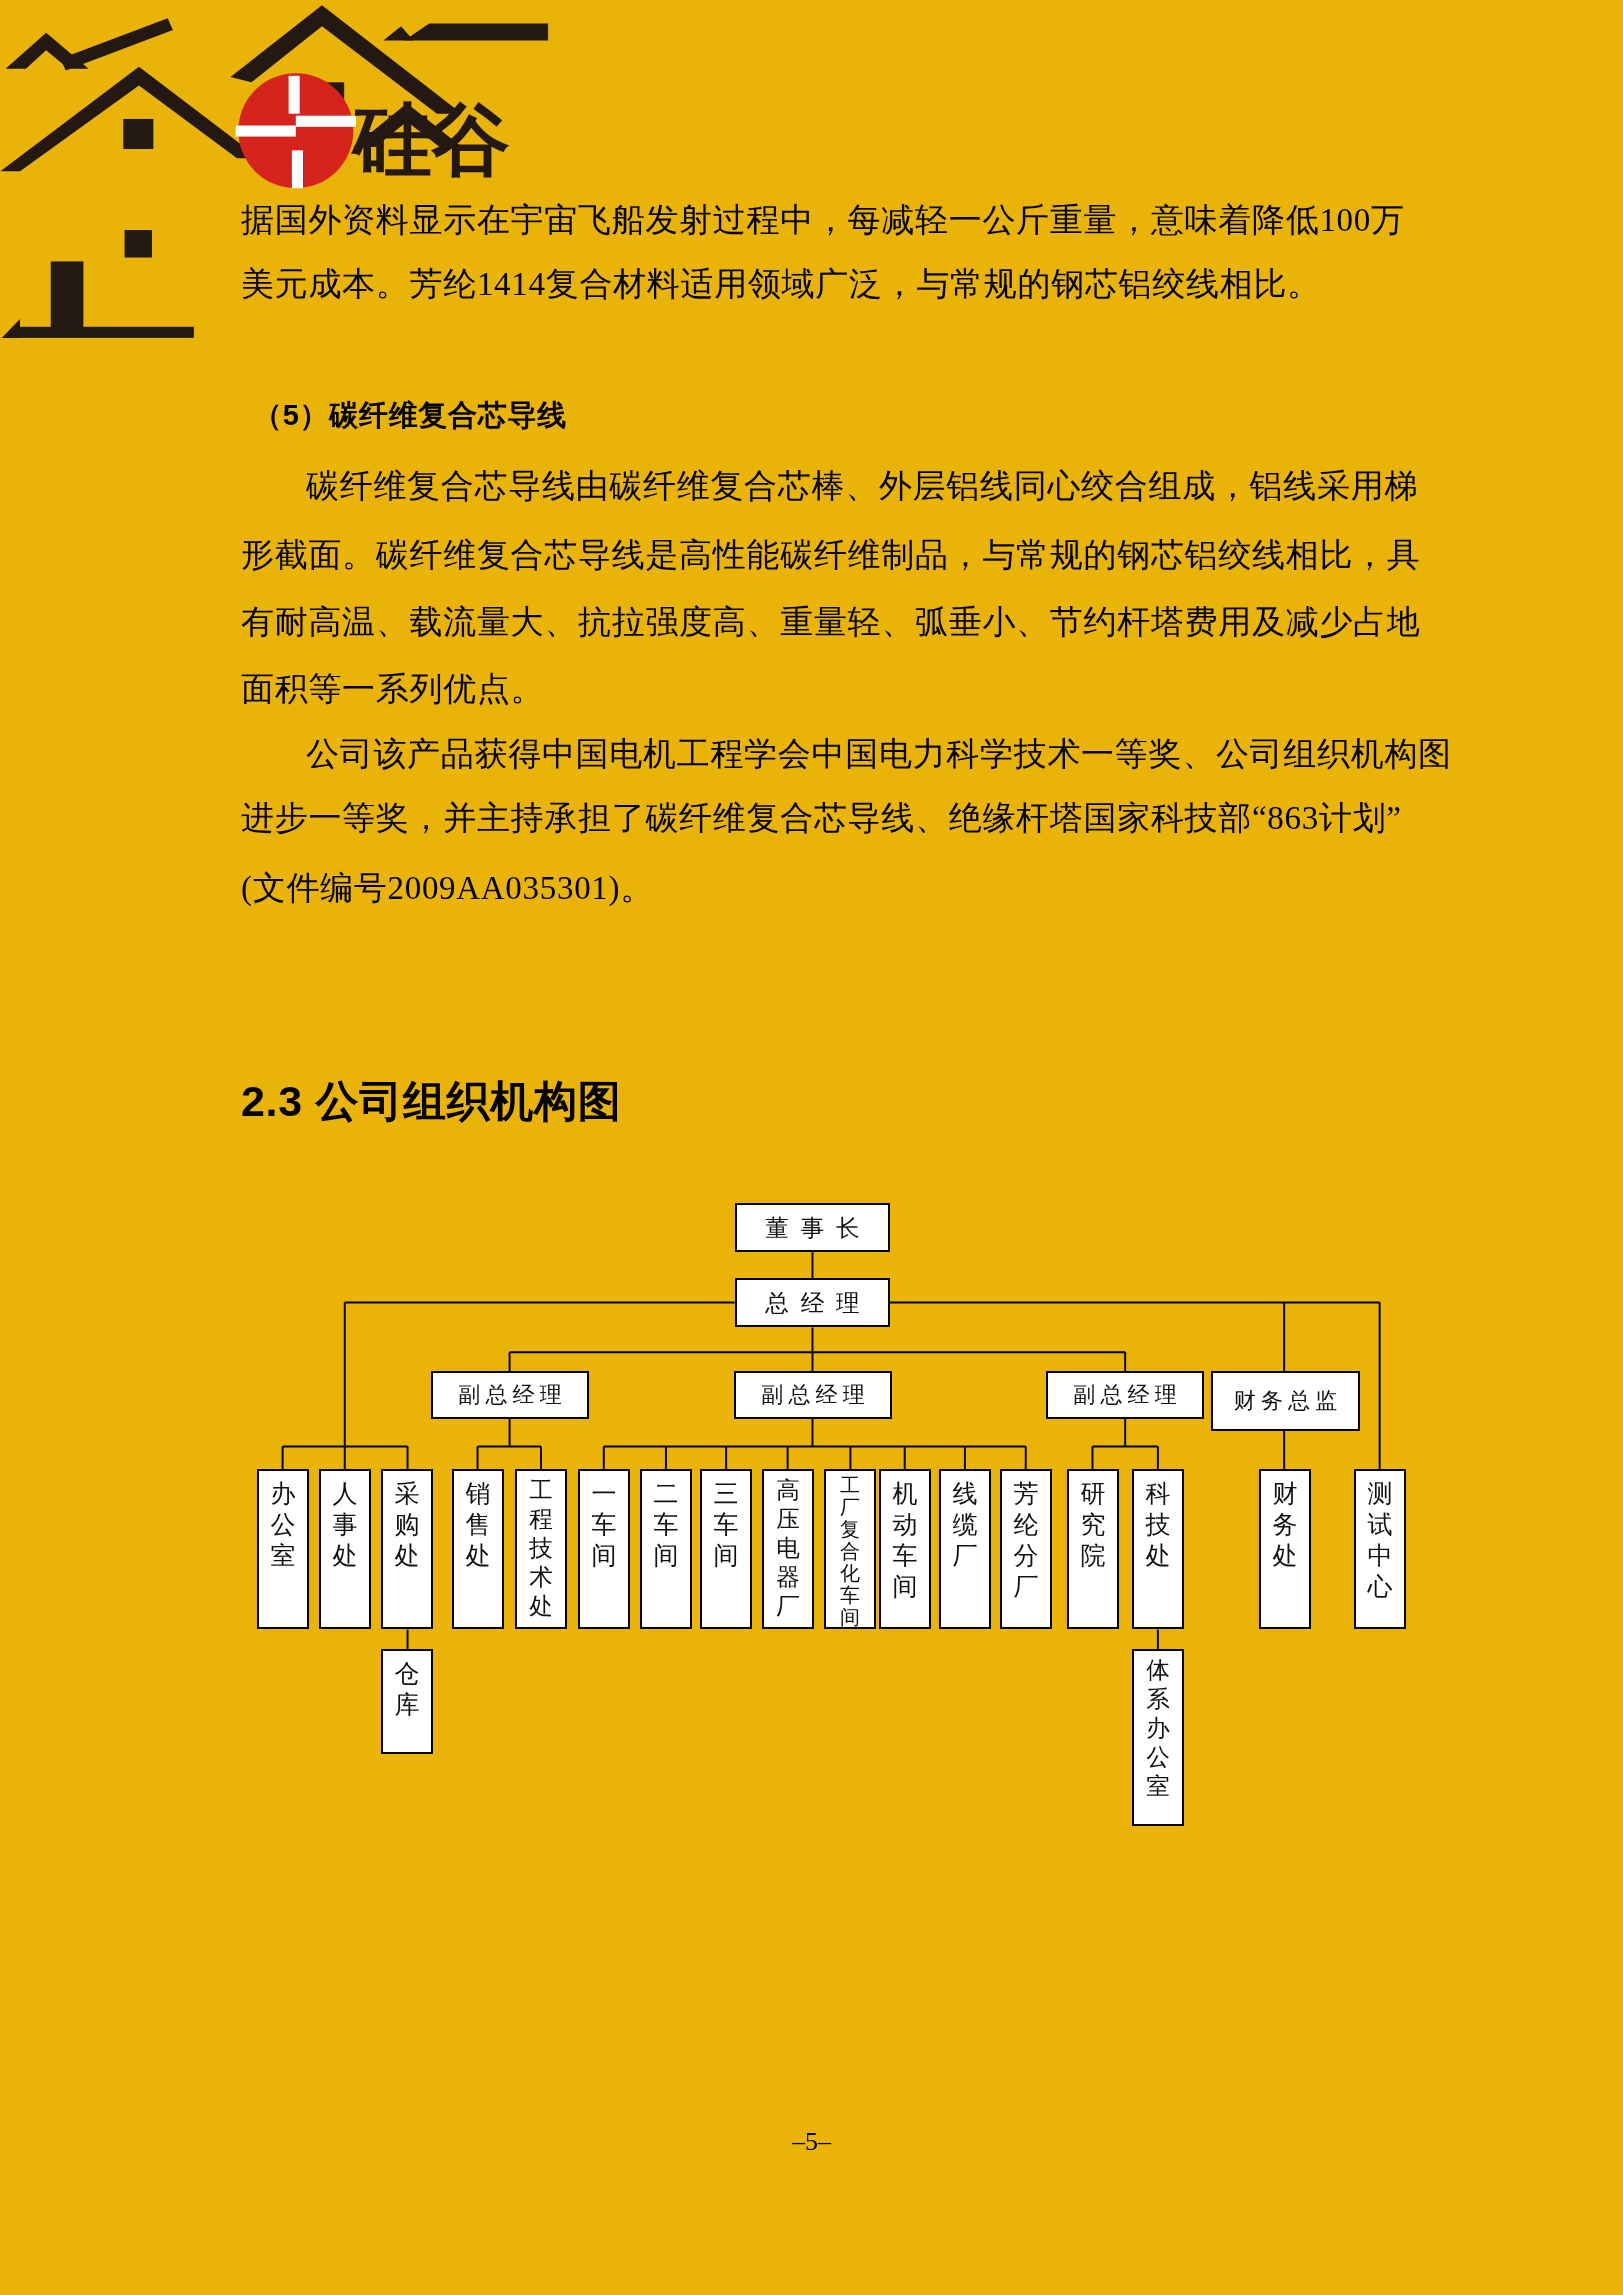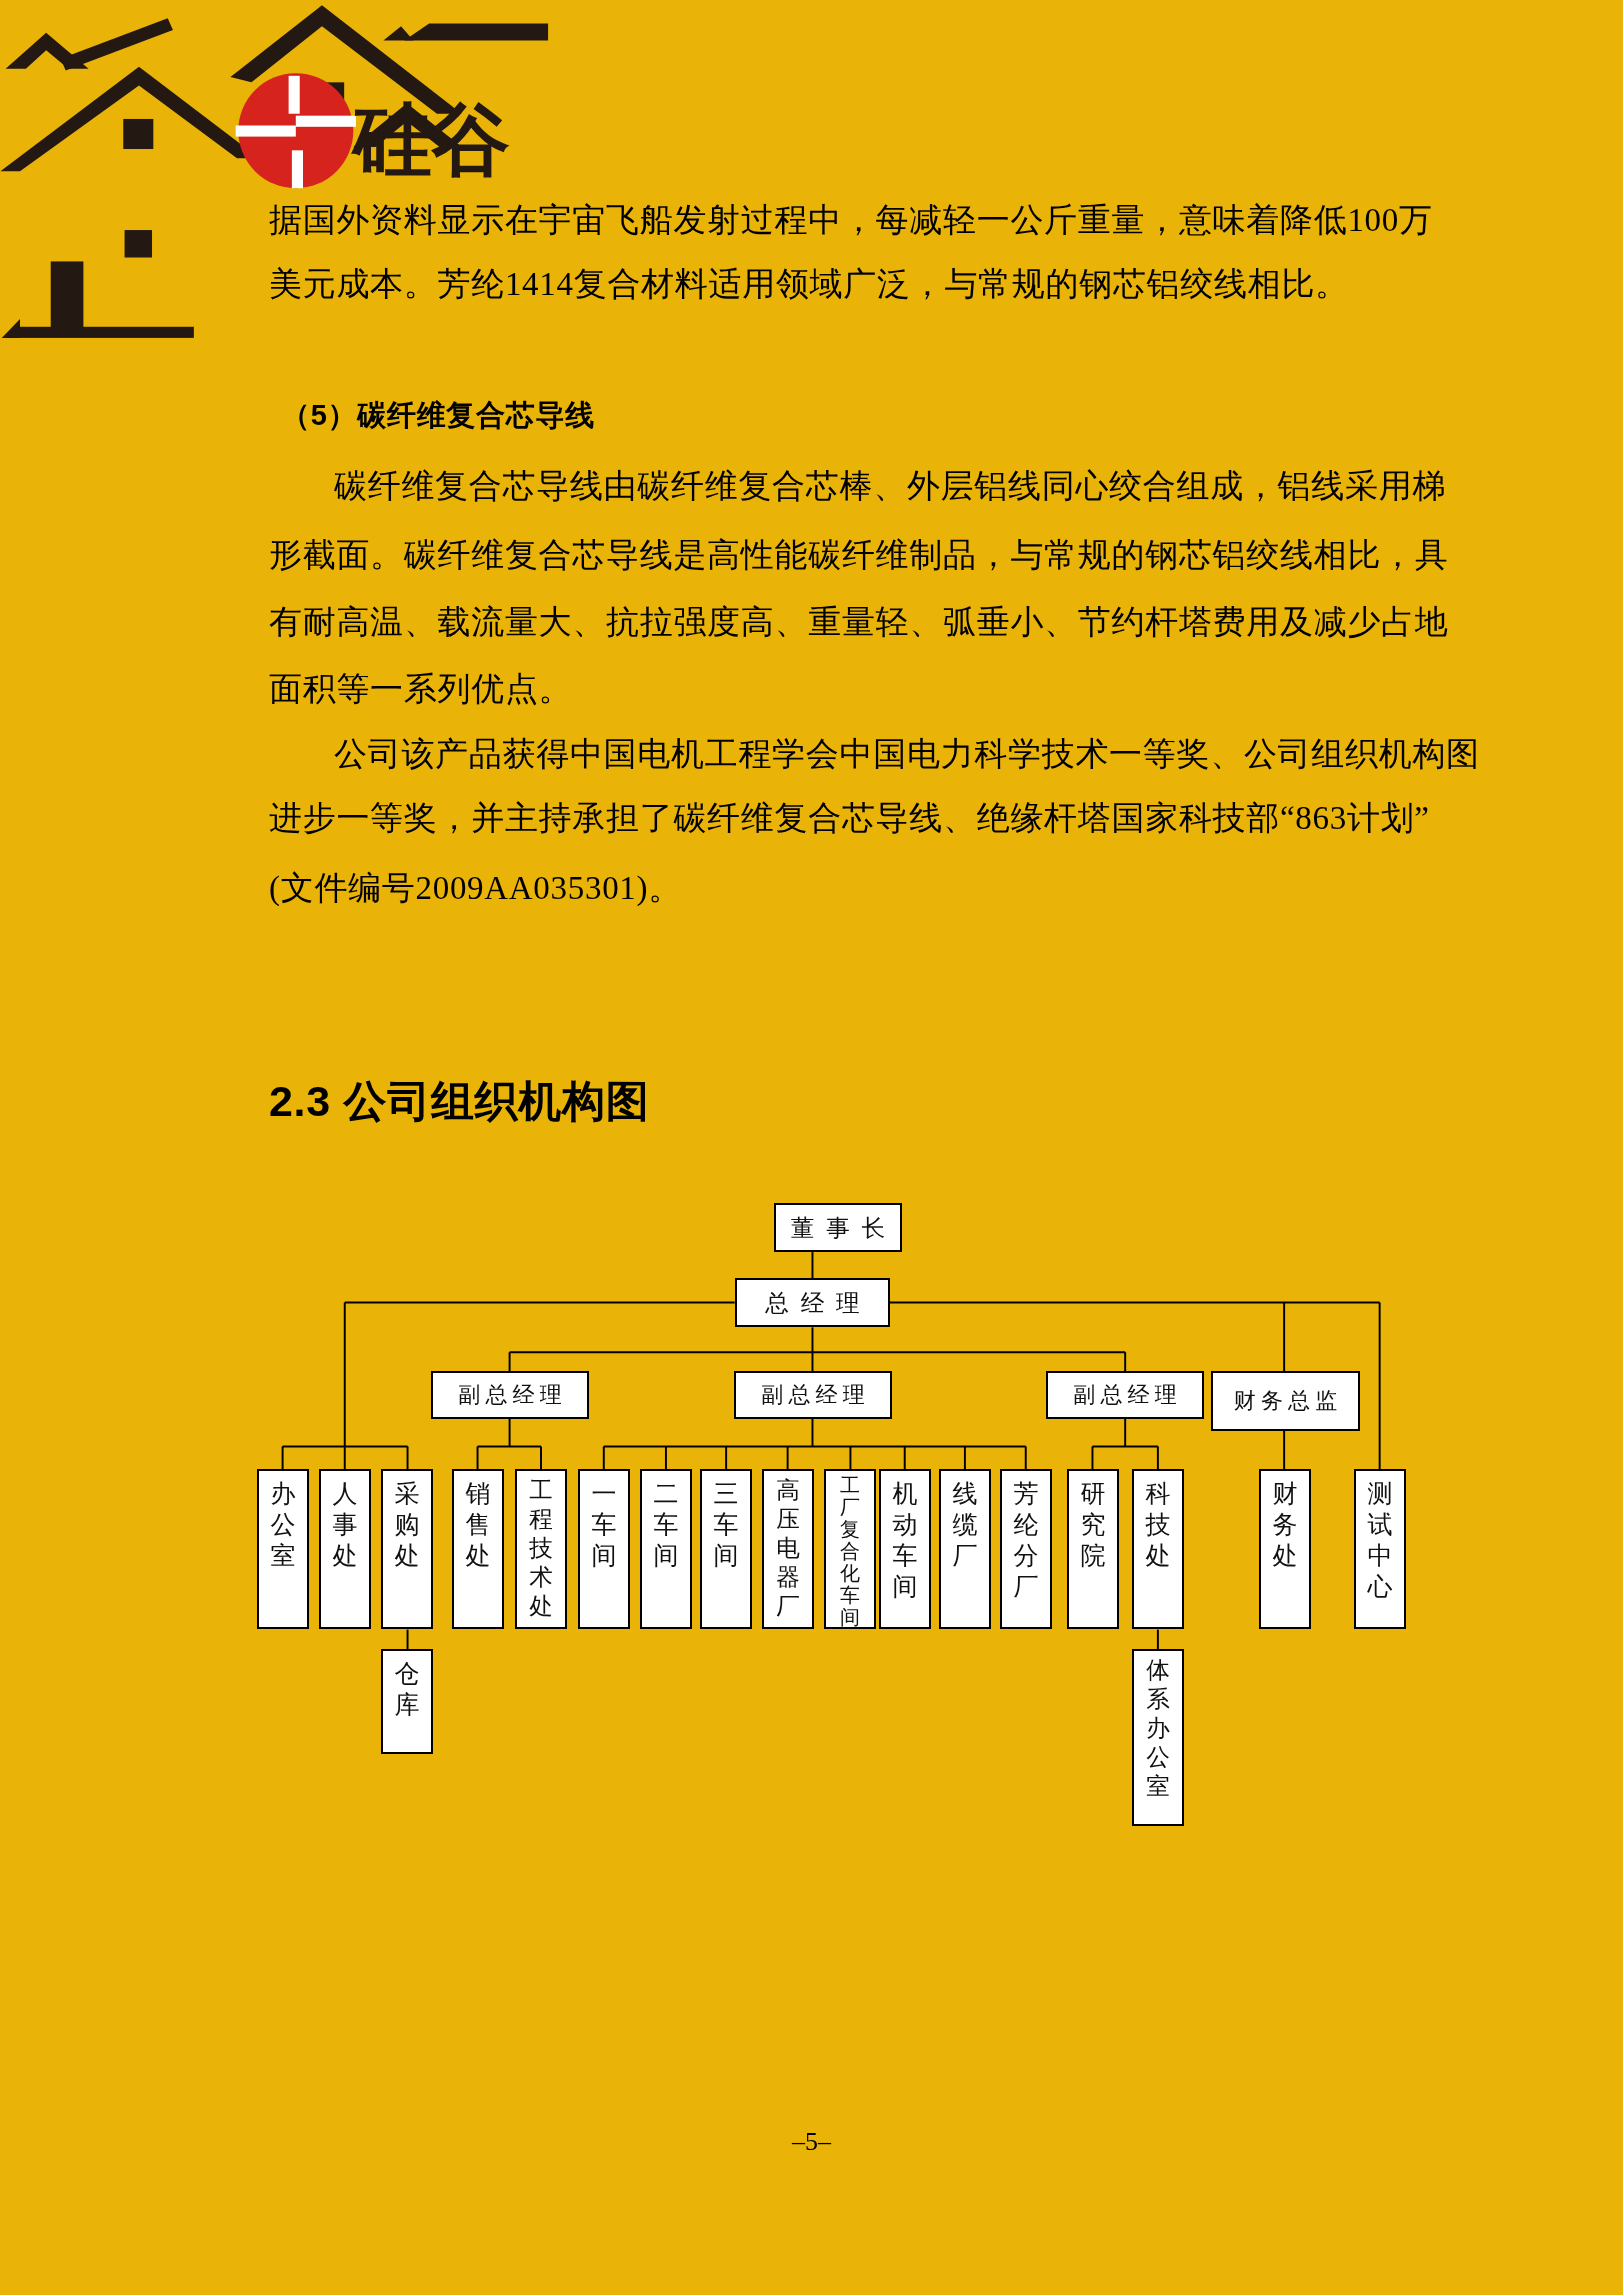--- a/index.html
+++ b/index.html
@@ -16,21 +16,20 @@
   
   .tline{
     position:absolute;
     left:241px;
     width:1178px;
     font-size:33px;
     line-height:37px;
     white-space:nowrap;
     letter-spacing:0.7px;
     color:#000;
-    margin-left:28px;
   }
   .tline.bold{font-weight:bold;font-family:"Liberation Sans","DejaVu Sans",sans-serif;}
   
   #chart-lines{position:absolute;left:0;top:1178px;width:1623px;height:720px;}
   .node{
     position:absolute;
     border:2px solid #000;
     background:#fff;
     box-sizing:border-box;
     display:flex;
@@ -138,21 +137,21 @@
       <line x1="1720" y1="2168" x2="1720" y2="2210" stroke="#000" stroke-width="3"></line>
       <line x1="1670" y1="2210" x2="1770" y2="2210" stroke="#000" stroke-width="3"></line>
       <line x1="1670" y1="2210" x2="1670" y2="2245" stroke="#000" stroke-width="3"></line>
       <line x1="1770" y1="2210" x2="1770" y2="2245" stroke="#000" stroke-width="3"></line>
       <line x1="1963" y1="2168" x2="1963" y2="2245" stroke="#000" stroke-width="3"></line>
       <line x1="623" y1="2490" x2="623" y2="2520" stroke="#000" stroke-width="3"></line>
       <line x1="1770" y1="2490" x2="1770" y2="2520" stroke="#000" stroke-width="3"></line>
     </svg>
 
   <div id="chart-nodes">
-      <div class="node h3" style="left: 774px; top: 1203px; width: 128px; height: 49px;">董事长</div>
+      <div class="node h3" style="left: 735px; top: 1203px; width: 155px; height: 49px;">董事长</div>
       <div class="node h3" style="left: 735px; top: 1278px; width: 155px; height: 49px;">总经理</div>
       <div class="node h4" style="left: 431px; top: 1371px; width: 158px; height: 48px;">副总经理</div>
       <div class="node h4" style="left: 734px; top: 1371px; width: 158px; height: 48px;">副总经理</div>
       <div class="node h4" style="left: 1046px; top: 1371px; width: 158px; height: 48px;">副总经理</div>
       <div class="node h4" style="left: 1211px; top: 1371px; width: 149px; height: 60px;">财务总监</div>
       <div class="node vert v3" style="left: 257px; top: 1469px; width: 52px; height: 160px;">办
 公
 室</div>
       <div class="node vert v3" style="left: 319px; top: 1469px; width: 52px; height: 160px;">人
 事

